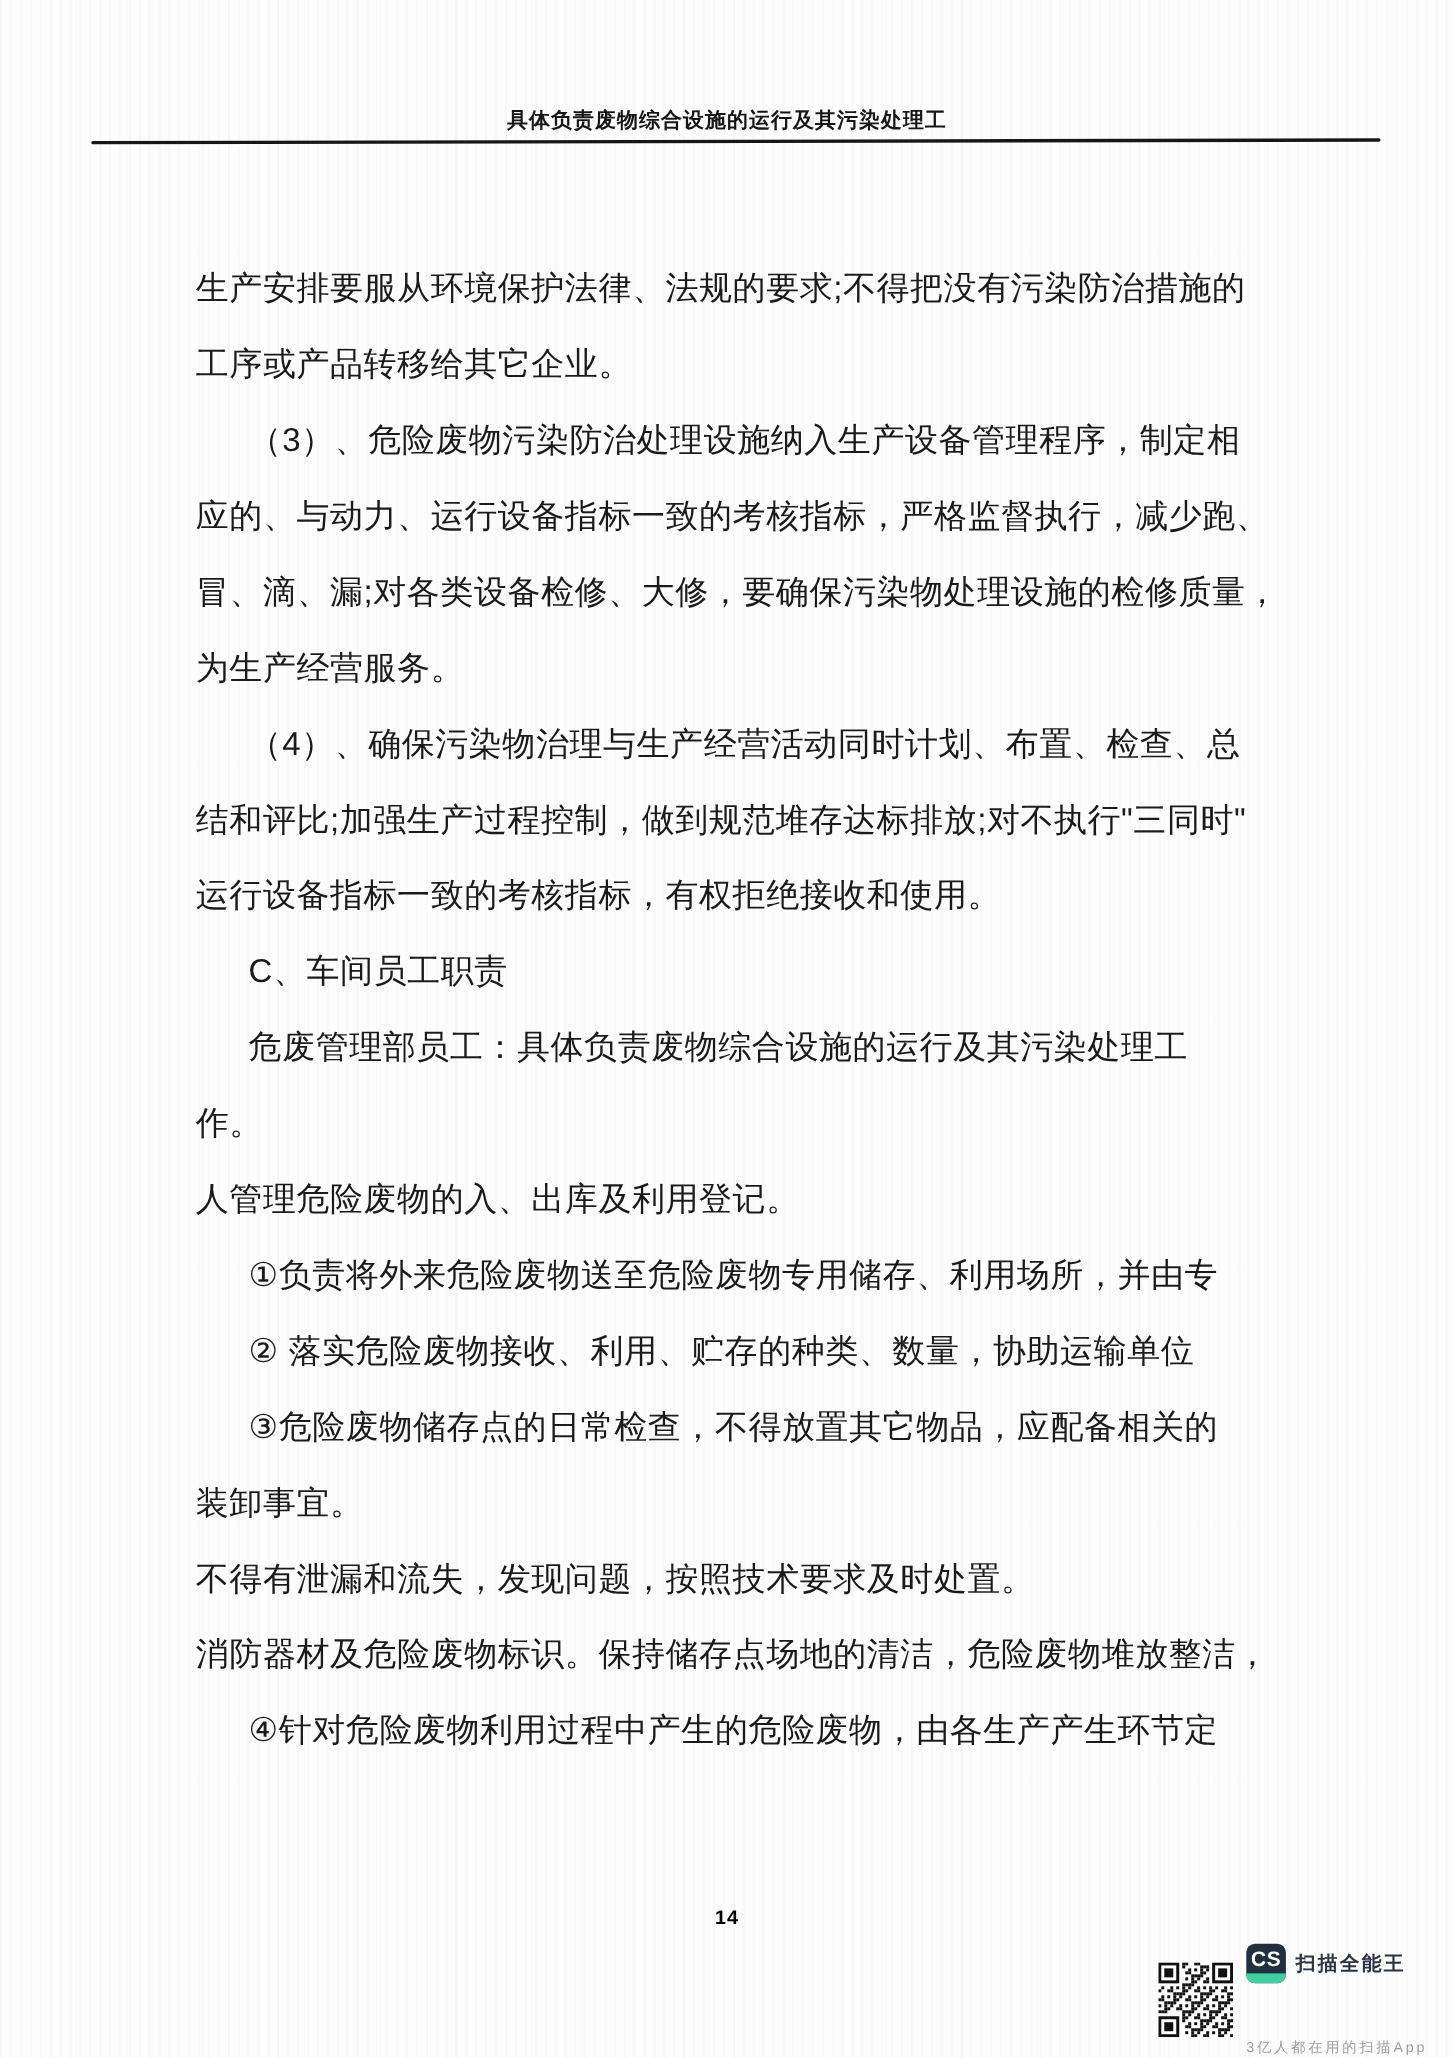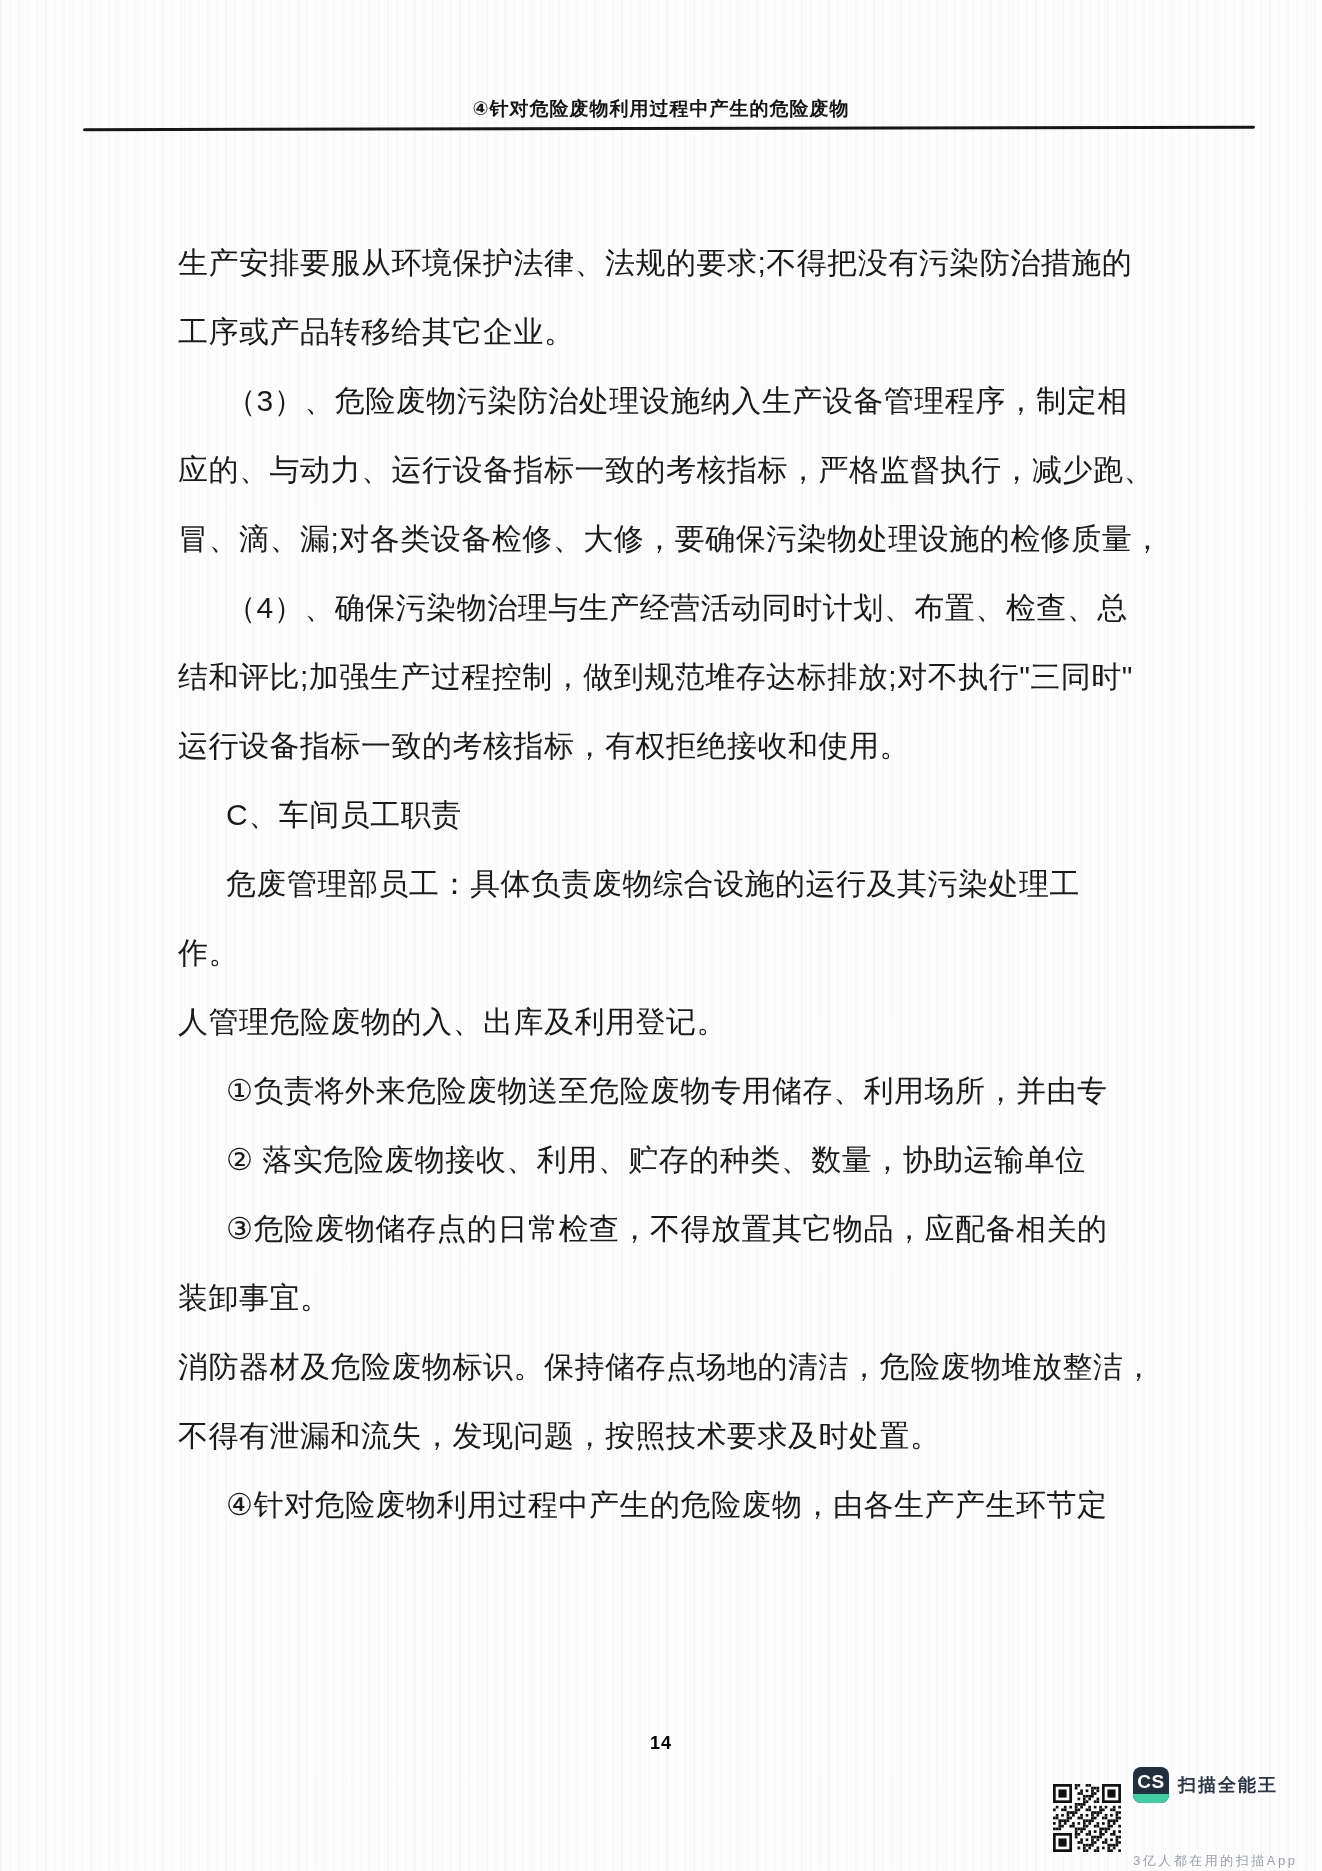--- a/index.html
+++ b/index.html
@@ -70,42 +70,43 @@
     margin-top:5px;font-size:13px;color:var(--wm-gray,#9aa0a6);
     letter-spacing:2.5px;white-space:nowrap;
   }
 </style>
 </head>
 <body style="--logo-navy: #21303f; --logo-teal: #3ecfa3; --wm-dark: #2b3443; --wm-gray: #9aa0a6;">
 
 <div class="page">
   <div class="scan-texture"></div>
 
-  <div class="header-title">④针对危险废物利用过程中产生的危险废物</div>
+  <div class="header-title">具体负责废物综合设施的运行及其污染处理工</div>
   <div class="header-rule"></div>
 
   <div class="body-lines" id="body-lines">
       <div class="line">生产安排要服从环境保护法律、法规的要求;不得把没有污染防治措施的</div>
       <div class="line">工序或产品转移给其它企业。</div>
       <div class="line indent">（3）、危险废物污染防治处理设施纳入生产设备管理程序，制定相</div>
       <div class="line">应的、与动力、运行设备指标一致的考核指标，严格监督执行，减少跑、</div>
       <div class="line">冒、滴、漏;对各类设备检修、大修，要确保污染物处理设施的检修质量，</div>
+      <div class="line">为生产经营服务。</div>
       <div class="line indent">（4）、确保污染物治理与生产经营活动同时计划、布置、检查、总</div>
       <div class="line">结和评比;加强生产过程控制，做到规范堆存达标排放;对不执行"三同时"</div>
       <div class="line">运行设备指标一致的考核指标，有权拒绝接收和使用。</div>
       <div class="line indent">C、车间员工职责</div>
       <div class="line indent">危废管理部员工：具体负责废物综合设施的运行及其污染处理工</div>
       <div class="line">作。</div>
       <div class="line">人管理危险废物的入、出库及利用登记。</div>
       <div class="line indent">①负责将外来危险废物送至危险废物专用储存、利用场所，并由专</div>
       <div class="line indent">② 落实危险废物接收、利用、贮存的种类、数量，协助运输单位</div>
       <div class="line indent">③危险废物储存点的日常检查，不得放置其它物品，应配备相关的</div>
       <div class="line">装卸事宜。</div>
+      <div class="line">不得有泄漏和流失，发现问题，按照技术要求及时处置。</div>
       <div class="line">消防器材及危险废物标识。保持储存点场地的清洁，危险废物堆放整洁，</div>
-      <div class="line">不得有泄漏和流失，发现问题，按照技术要求及时处置。</div>
       <div class="line indent">④针对危险废物利用过程中产生的危险废物，由各生产产生环节定</div>
     </div>
 
   <div class="page-number">14</div>
 
   <div class="watermark">
     <svg class="qr" id="qr-svg" viewBox="0 0 25 25">
         <rect x="0" y="0" width="25" height="25" fill="#ffffff"></rect>
         <rect x="0" y="9" width="1" height="1" fill="#111111"></rect>
         <rect x="0" y="12" width="1" height="1" fill="#111111"></rect>

